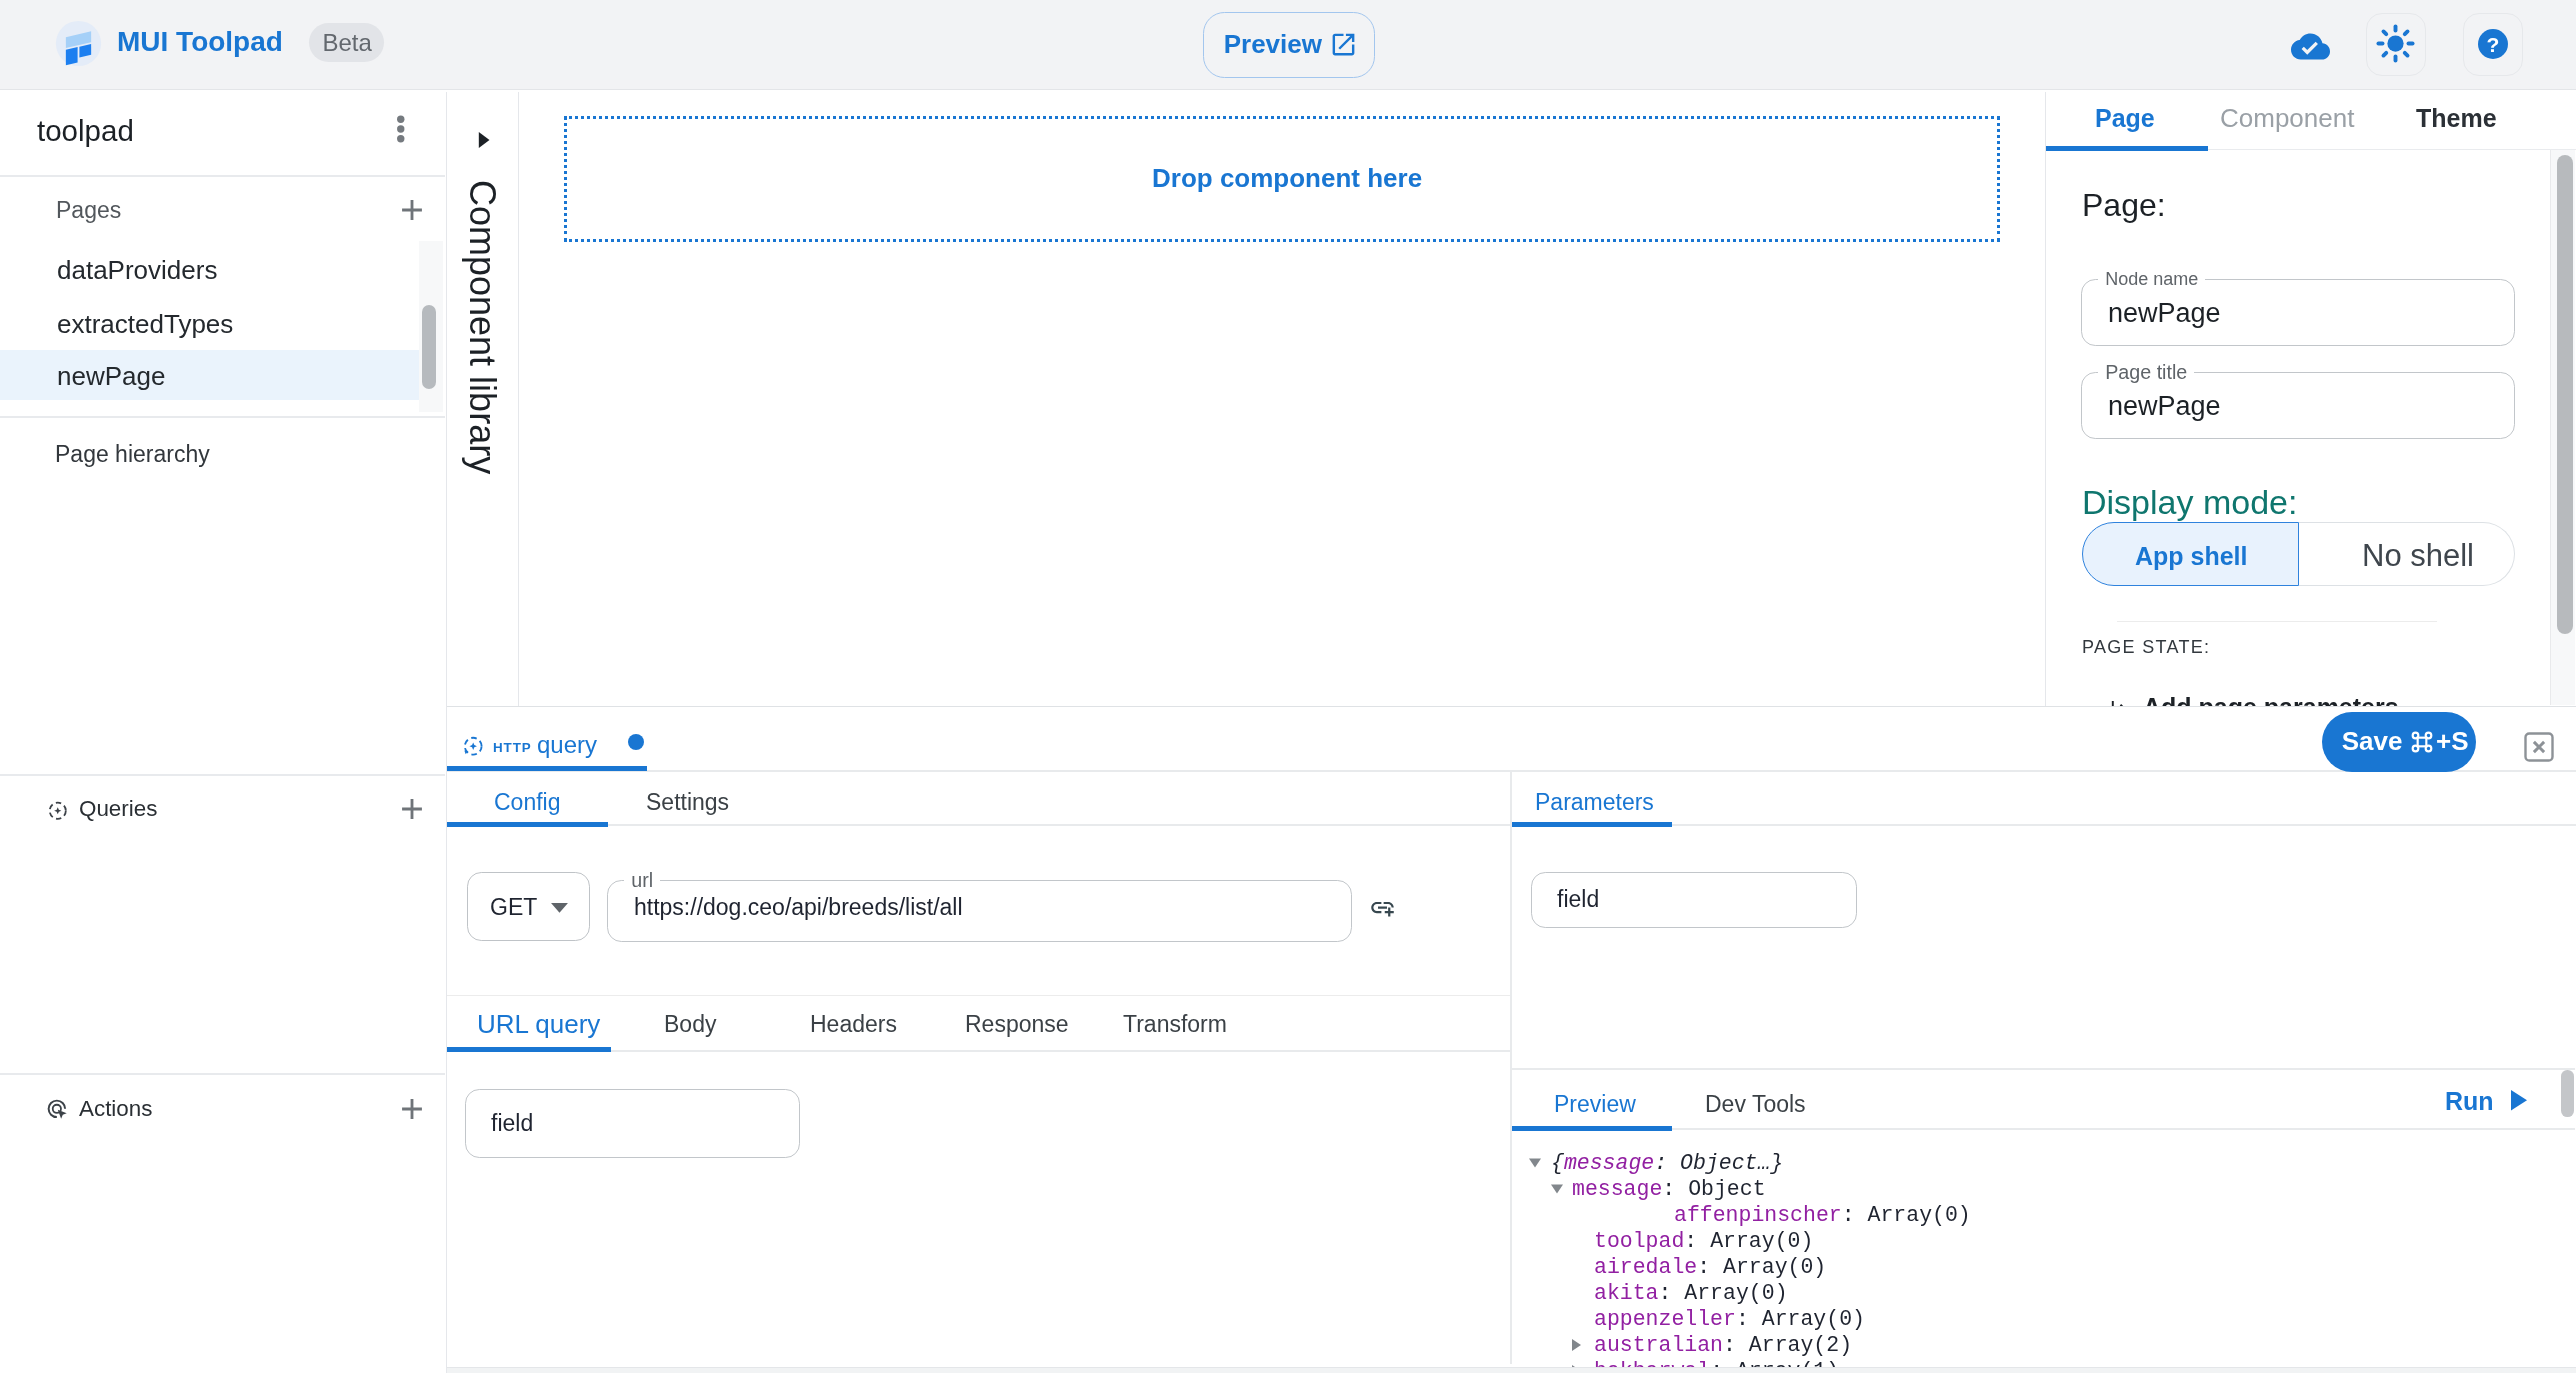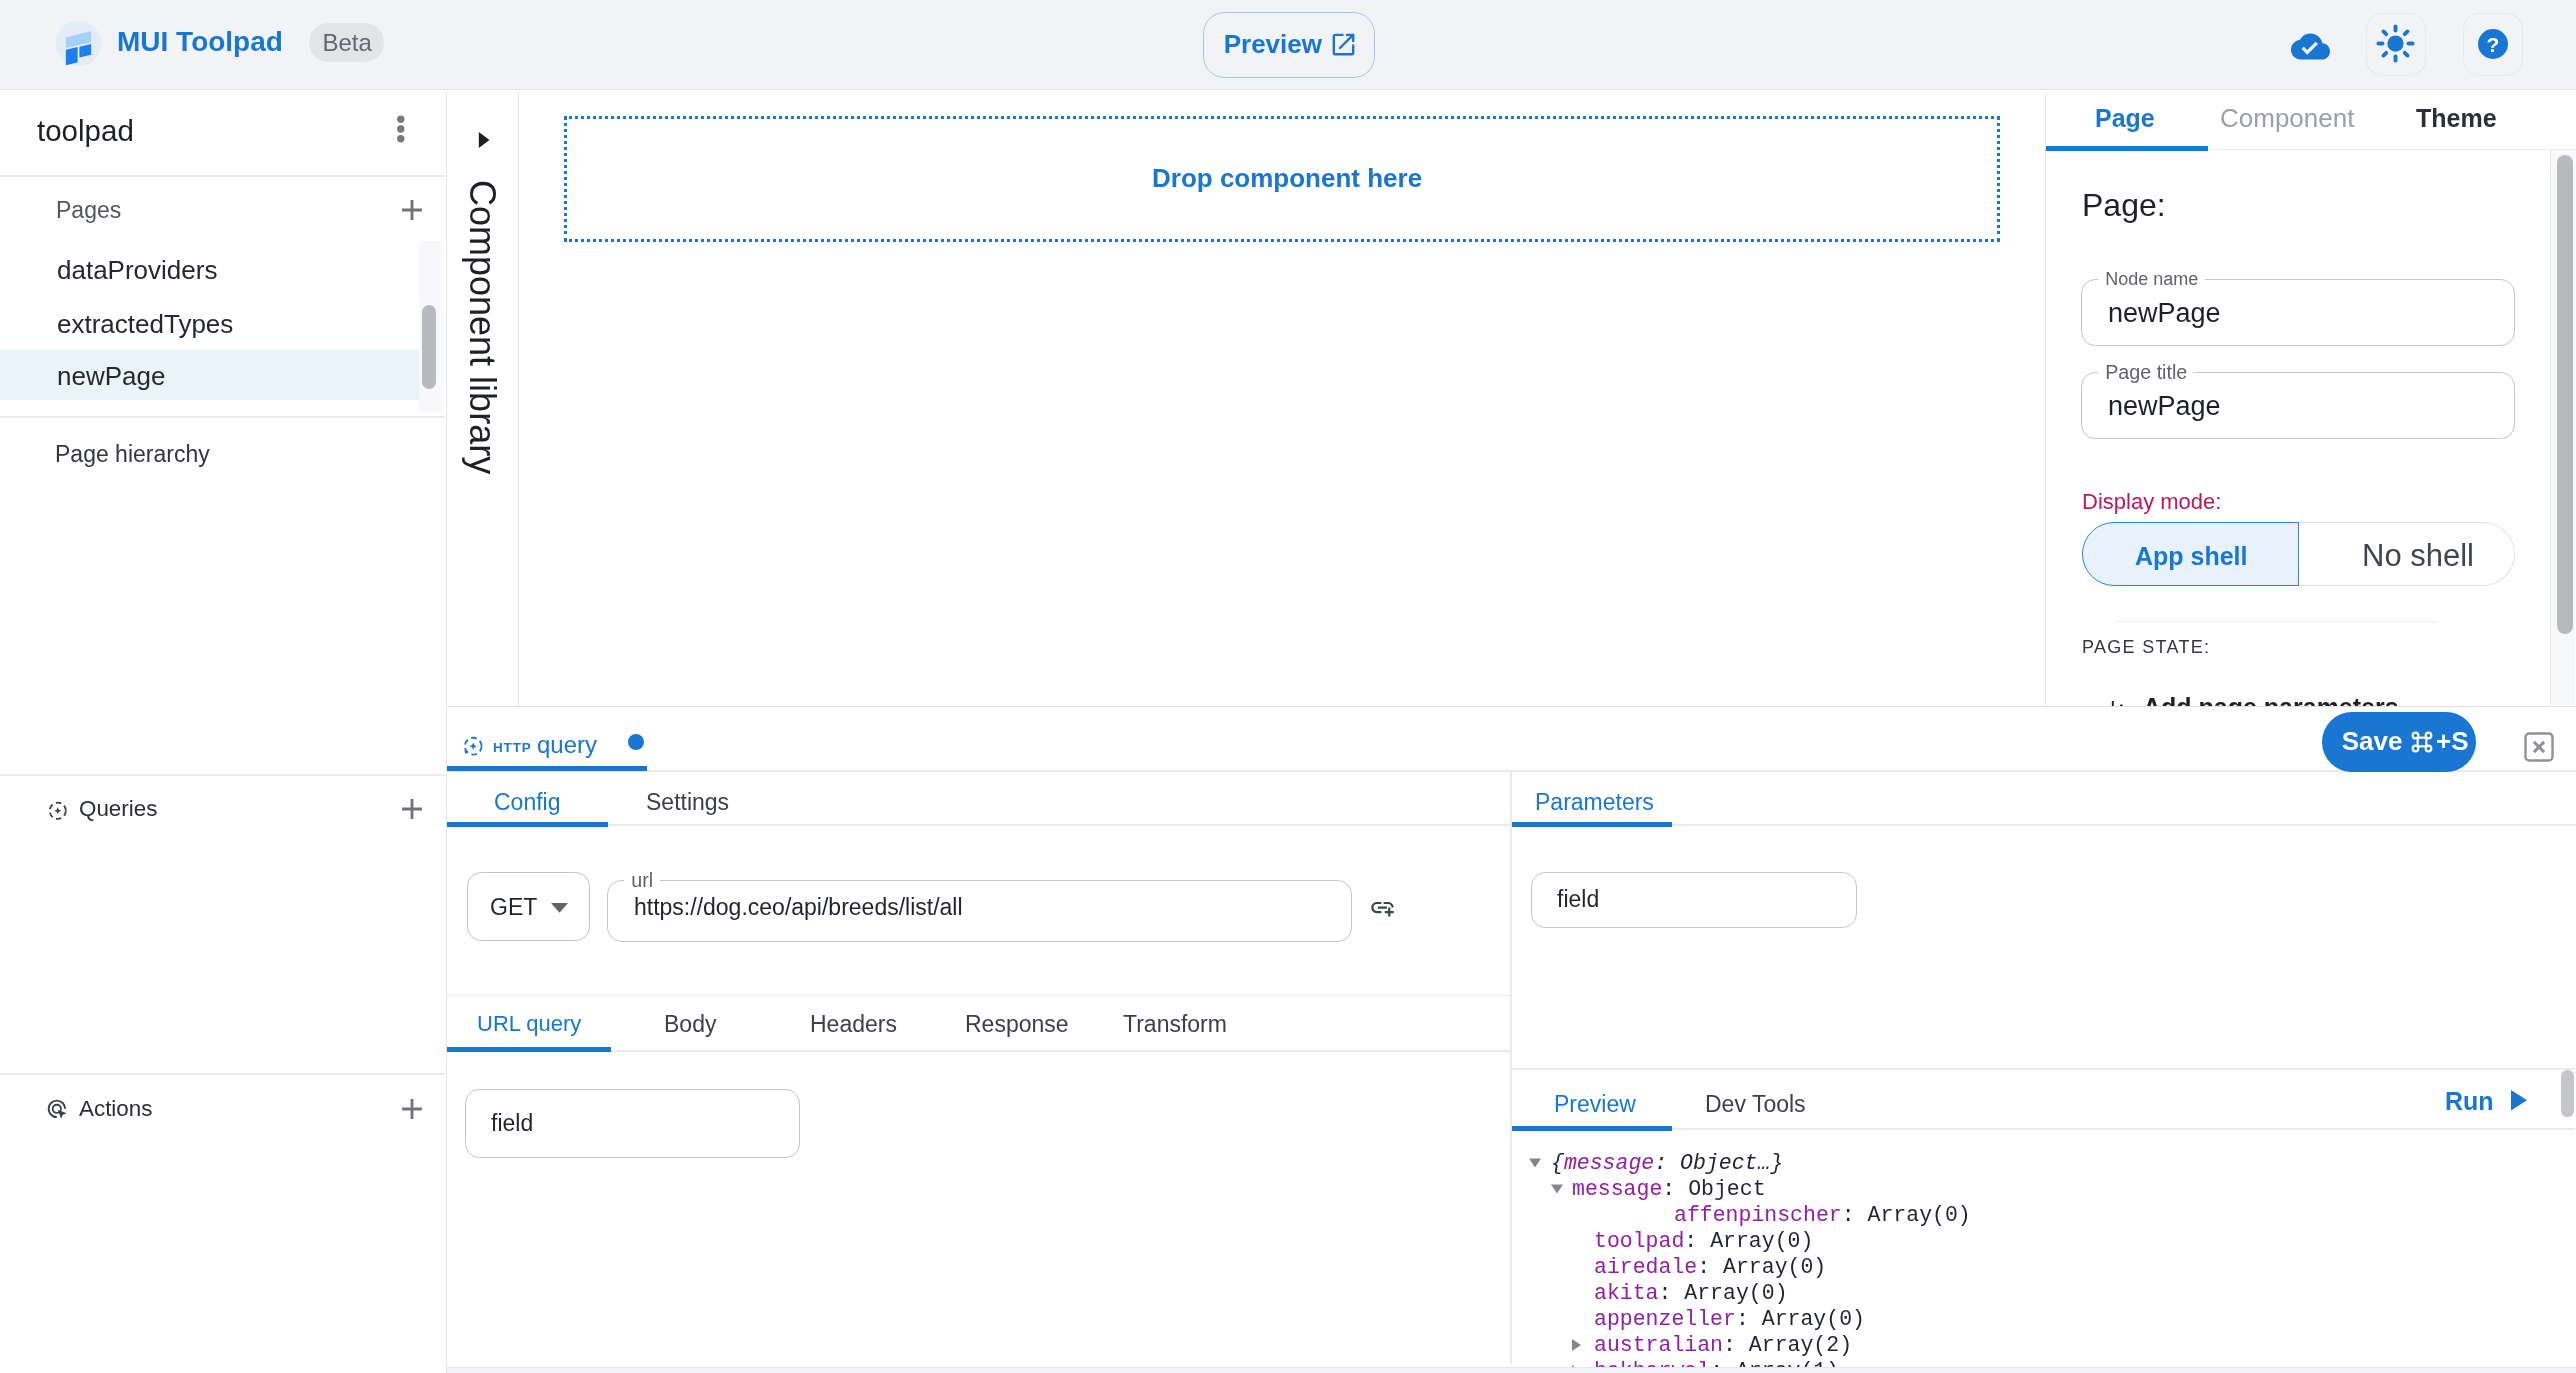--- a/index.html
+++ b/index.html
@@ -140,21 +140,21 @@
     <div class="abs ct" style="left:36px;top:113px;font-size:32px;color:#1c2126;">Page:</div>
 
     <div class="abs" style="left:35px;top:187px;width:434px;height:67px;border:1.8px solid #c2c6ca;border-radius:14.3px;"></div>
     <div class="abs ct" style="left:52px;top:187px;background:#fff;padding:0 7.2px;font-size:18px;color:#5f6469;">Node name</div>
     <div class="abs ct" style="left:62px;top:221px;font-size:27px;color:#1c2126;">newPage</div>
 
     <div class="abs" style="left:35px;top:280px;width:434px;height:67px;border:1.8px solid #c2c6ca;border-radius:14.3px;"></div>
     <div class="abs ct" style="left:52px;top:280px;background:#fff;padding:0 7.2px;font-size:19.7px;color:#5f6469;">Page title</div>
     <div class="abs ct" style="left:62px;top:314px;font-size:27px;color:#1c2126;">newPage</div>
 
-    <div class="abs ct" style="left:36px;top:410px;font-size:22px;color:#be185d;text-align:center;">Display mode:</div>
+    <div class="abs ct" style="left:36px;top:410px;font-size:34px;color:#0f766e;text-align:center;">Display mode:</div>
     <div class="abs" style="left:36px;top:430px;width:217px;height:64px;background:#e8f2fd;border:1.8px solid #2e82dd;border-radius:32px 0 0 32px;"></div>
     <div class="abs ct blue" style="left:89px;top:464px;font-size:25px;font-weight:bold;">App shell</div>
     <div class="abs" style="left:253px;top:430px;width:216px;height:64px;border:1.8px solid #dde1e5;border-left:none;border-radius:0 32px 32px 0;"></div>
     <div class="abs ct" style="left:316px;top:464px;font-size:31px;color:#3f464d;">No shell</div>
 
     <div class="abs" style="left:71px;top:529px;width:320px;height:0.9px;background:#ececec;"></div>
     <div class="abs ct" style="left:36px;top:555px;font-size:18px;letter-spacing:1.3px;color:#32383e;">PAGE STATE:</div>
 
     <svg class="abs" style="left:62px;top:606px;" width="23" height="23" viewBox="0 0 24 24" fill="none" stroke="#1c2126" stroke-width="2">
         <path d="M5 3 v8 h12 M13 7 l4 4 -4 4"></path>
@@ -209,21 +209,21 @@
     <div class="abs ct" style="left:177px;top:173px;background:#fff;padding:0 7.2px;font-size:19.7px;color:#5f6469;">url</div>
     <div class="abs ct" style="left:187px;top:200px;font-size:23px;color:#1f2430;">https://dog.ceo/api/breeds/list/all</div>
 
     <svg class="abs" style="left:922px;top:187px;" width="27" height="27" viewBox="0 0 24 24" fill="#37474f">
       <path d="M8 11h8v2H8v-2zm12.1 1H22c0-2.76-2.24-5-5-5h-4v1.9h4c1.71 0 3.1 1.39 3.1 3.1zM3.9 12c0-1.71 1.39-3.1 3.1-3.1h4V7H7c-2.76 0-5 2.24-5 5s2.24 5 5 5h4v-1.9H7c-1.71 0-3.1-1.39-3.1-3.1zM19 12h-2v3h-3v2h3v3h2v-3h3v-2h-3v-3z"></path>
     </svg>
 
     <div class="abs" style="left:0;top:288px;width:1063px;height:0.9px;background:#ececec;"></div>
     <div class="abs" style="left:0;top:343px;width:1063px;height:1.8px;background:#e8eaec;"></div>
     <div class="abs" style="left:0;top:340px;width:164px;height:4.5px;background:#1976d2;"></div>
-    <div class="abs ct blue" style="left:30px;top:317px;font-size:22px;">URL query</div>
+    <div class="abs ct blue" style="left:30px;top:317px;font-size:26px;">URL query</div>
     <div class="abs ct" style="left:217px;top:317px;font-size:23px;color:#3b4146;">Body</div>
     <div class="abs ct" style="left:363px;top:317px;font-size:23px;color:#3b4146;">Headers</div>
     <div class="abs ct" style="left:518px;top:317px;font-size:23px;color:#3b4146;">Response</div>
     <div class="abs ct" style="left:676px;top:317px;font-size:23px;color:#3b4146;">Transform</div>
 
     <div class="abs" style="left:18px;top:382px;width:335px;height:69px;border:1.8px solid #c2c6ca;border-radius:14.3px;"></div>
     <div class="abs ct" style="left:44px;top:416px;font-size:23px;color:#1f2430;">field</div>
 
     <div class="abs ct blue" style="left:1088px;top:95px;font-size:23px;">Parameters</div>
     <div class="abs" style="left:1065px;top:115px;width:160px;height:4.5px;background:#1976d2;"></div>

